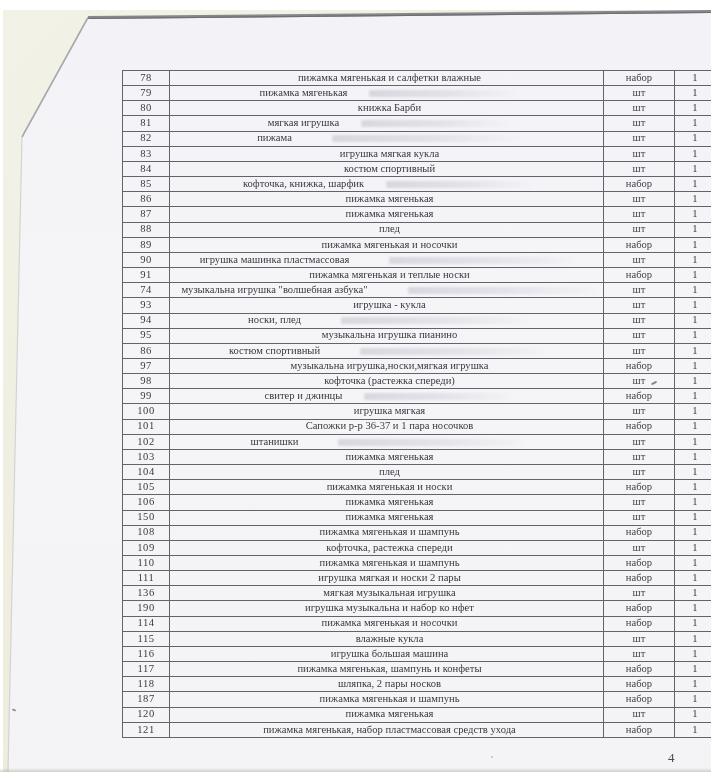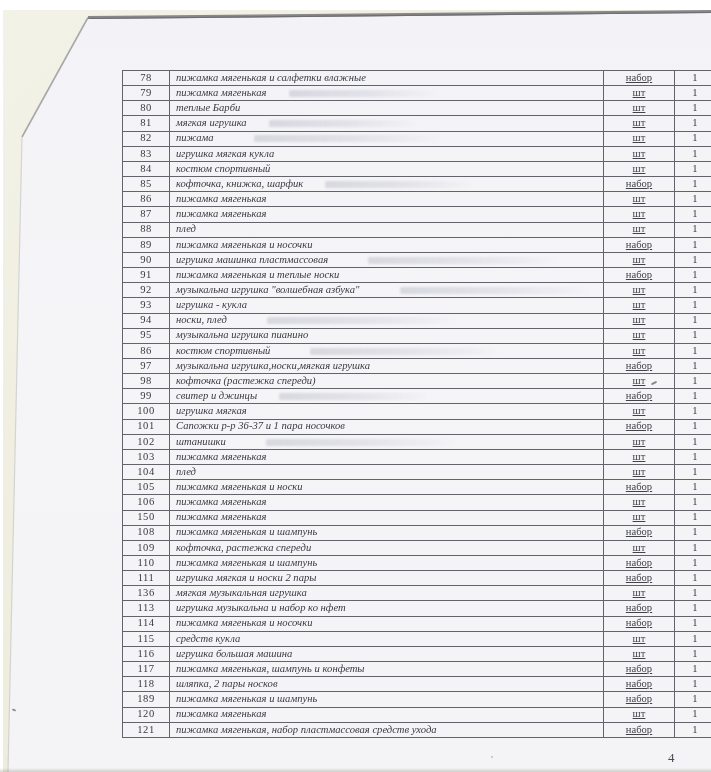--- a/index.html
+++ b/index.html
@@ -36,22 +36,22 @@
     height: 14.16px;
     padding: 0;
     font-size: 10.6px;
     line-height: 1;
     color: #393942;
     white-space: nowrap;
     overflow: hidden;
     vertical-align: middle;
   }
   td.c-num  { width: 46px;  text-align: center; letter-spacing: 0.5px; border-radius: 6px; }
-  td.c-desc { width: 427px; text-align: left; padding-left: 6px; font-style: italic; }
-  td.c-unit { width: 70px;  text-align: center; color: #43434c; text-decoration: underline; }
+  td.c-desc { width: 427px; text-align: center; padding-left: 6px; }
+  td.c-unit { width: 70px;  text-align: center; color: #43434c; }
   td.c-qty  { width: 40px;  text-align: center; }
   
   .smudge {
     display: inline-block;
     margin-left: 22px;
     width: 150px; height: 7px;
     border-radius: 2px;
     background: linear-gradient(90deg, rgba(150,150,168,.30), rgba(168,168,186,.22) 55%, rgba(180,180,195,0));
     filter: blur(1px);
     vertical-align: middle;
@@ -110,21 +110,21 @@
         <td class="c-qty">1</td>
       </tr>
       <tr>
         <td class="c-num">79</td>
         <td class="c-desc">пижамка мягенькая<span class="smudge"></span></td>
         <td class="c-unit">шт</td>
         <td class="c-qty">1</td>
       </tr>
       <tr>
         <td class="c-num">80</td>
-        <td class="c-desc">теплые Барби</td>
+        <td class="c-desc">книжка Барби</td>
         <td class="c-unit">шт</td>
         <td class="c-qty">1</td>
       </tr>
       <tr>
         <td class="c-num">81</td>
         <td class="c-desc">мягкая игрушка<span class="smudge"></span></td>
         <td class="c-unit">шт</td>
         <td class="c-qty">1</td>
       </tr>
       <tr>
@@ -181,21 +181,21 @@
         <td class="c-unit">шт</td>
         <td class="c-qty">1</td>
       </tr>
       <tr>
         <td class="c-num">91</td>
         <td class="c-desc">пижамка мягенькая и теплые носки</td>
         <td class="c-unit">набор</td>
         <td class="c-qty">1</td>
       </tr>
       <tr>
-        <td class="c-num">92</td>
+        <td class="c-num">74</td>
         <td class="c-desc">музыкальна игрушка "волшебная азбука"<span class="smudge"></span></td>
         <td class="c-unit">шт</td>
         <td class="c-qty">1</td>
       </tr>
       <tr>
         <td class="c-num">93</td>
         <td class="c-desc">игрушка - кукла</td>
         <td class="c-unit">шт</td>
         <td class="c-qty">1</td>
       </tr>
@@ -307,34 +307,34 @@
         <td class="c-unit">набор</td>
         <td class="c-qty">1</td>
       </tr>
       <tr>
         <td class="c-num">136</td>
         <td class="c-desc">мягкая музыкальная игрушка</td>
         <td class="c-unit">шт</td>
         <td class="c-qty">1</td>
       </tr>
       <tr>
-        <td class="c-num">113</td>
+        <td class="c-num">190</td>
         <td class="c-desc">игрушка музыкальна и набор ко нфет</td>
         <td class="c-unit">набор</td>
         <td class="c-qty">1</td>
       </tr>
       <tr>
         <td class="c-num">114</td>
         <td class="c-desc">пижамка мягенькая и носочки</td>
         <td class="c-unit">набор</td>
         <td class="c-qty">1</td>
       </tr>
       <tr>
         <td class="c-num">115</td>
-        <td class="c-desc">средств кукла</td>
+        <td class="c-desc">влажные кукла</td>
         <td class="c-unit">шт</td>
         <td class="c-qty">1</td>
       </tr>
       <tr>
         <td class="c-num">116</td>
         <td class="c-desc">игрушка большая машина</td>
         <td class="c-unit">шт</td>
         <td class="c-qty">1</td>
       </tr>
       <tr>
@@ -343,21 +343,21 @@
         <td class="c-unit">набор</td>
         <td class="c-qty">1</td>
       </tr>
       <tr>
         <td class="c-num">118</td>
         <td class="c-desc">шляпка, 2 пары носков</td>
         <td class="c-unit">набор</td>
         <td class="c-qty">1</td>
       </tr>
       <tr>
-        <td class="c-num">189</td>
+        <td class="c-num">187</td>
         <td class="c-desc">пижамка мягенькая и шампунь</td>
         <td class="c-unit">набор</td>
         <td class="c-qty">1</td>
       </tr>
       <tr>
         <td class="c-num">120</td>
         <td class="c-desc">пижамка мягенькая</td>
         <td class="c-unit">шт</td>
         <td class="c-qty">1</td>
       </tr>

